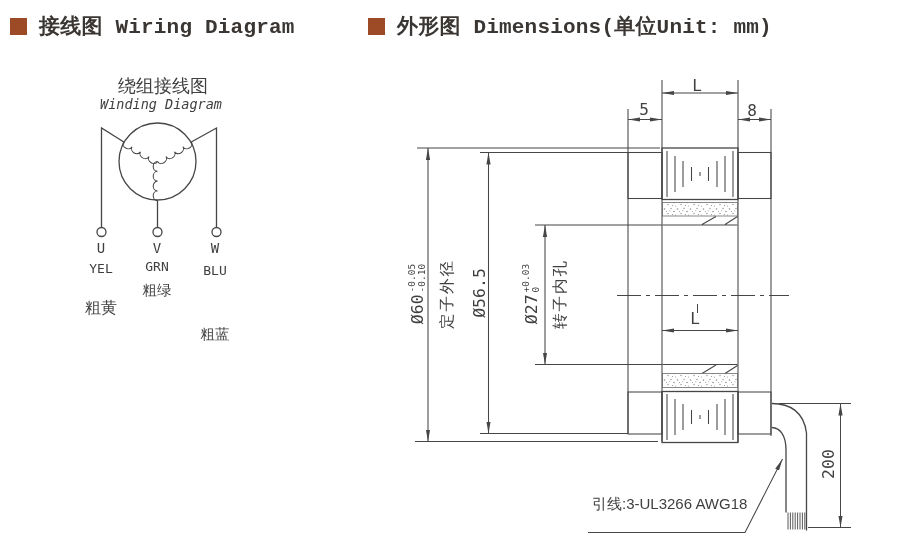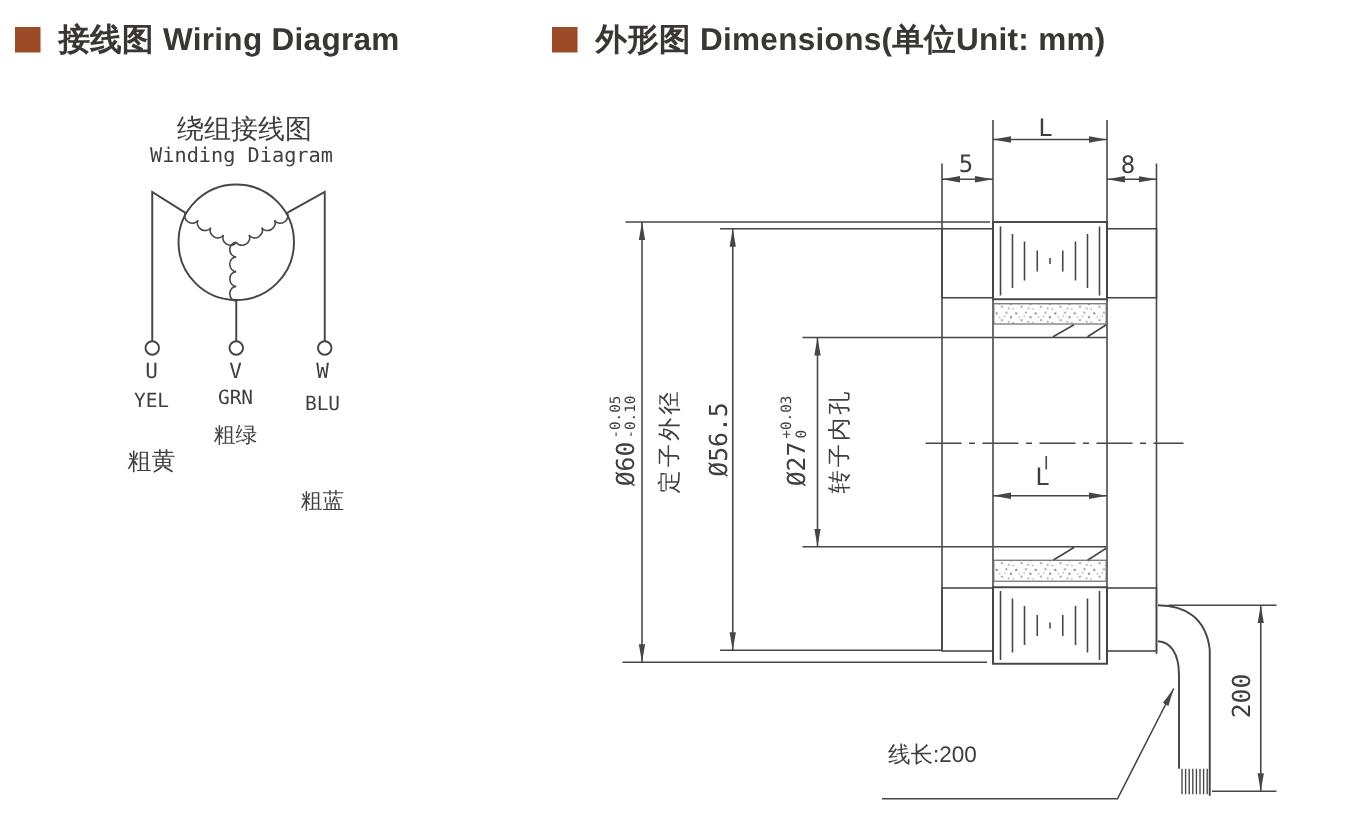--- a/index.html
+++ b/index.html
@@ -3,21 +3,21 @@
 <meta charset="utf-8">
 <style>
   html,body{margin:0;padding:0;}
   body{
     width:900px;height:548px;position:relative;background:#ffffff;
     font-family:"Liberation Sans",sans-serif;overflow:hidden;
   }
   .hdr{
     position:absolute;top:12px;display:flex;align-items:center;gap:12px;
     font-weight:700;font-size:21px;color:#3a3633;letter-spacing:.2px;
-    font-family:Liberation Sans, sans-serif;
+    font-family:Liberation Mono, monospace;
   }
   .hdr .sq{width:17px;height:17px;background:#9c4b26;flex:0 0 auto;}
   .lab{
     position:absolute;transform:translate(-50%,-50%);white-space:nowrap;
     color:#3f3f3f;text-align:center;
   }
   .cad{font-family:"DejaVu Sans Mono","Liberation Mono",monospace;}
   .rot{
     position:absolute;transform:translate(-50%,-50%) rotate(-90deg);
     white-space:nowrap;color:#3f3f3f;display:flex;align-items:center;
@@ -142,21 +142,21 @@
     <line class="thin" x1="662" y1="330.5" x2="738" y2="330.5" marker-start="url(#as)" marker-end="url(#ae)"></line>
 
     <path class="thin" d="M779,403.5 L851,403.5 M808,527.5 L851,527.5"></path>
     <line class="thin" x1="840.5" y1="403.5" x2="840.5" y2="527.5" marker-start="url(#as)" marker-end="url(#ae)"></line>
 
     <path class="thin" d="M588,532.5 L745,532.5 L782.5,459" marker-end="url(#ae)"></path>
   </g>
 </svg>
 
 <div class="lab" style="left:163px;top:86px;font-size:18px;">绕组接线图</div>
-<div class="lab cad" style="left:161px;top:104px;font-size:13.5px;">Winding Diagram</div>
+<div class="lab cad" style="left:161px;top:104px;font-size:13.5px;font-style:italic;">Winding Diagram</div>
 
 <div class="lab cad" style="left:101px;top:248px;font-size:14px;">U</div>
 <div class="lab cad" style="left:157px;top:248px;font-size:14px;">V</div>
 <div class="lab cad" style="left:215px;top:248px;font-size:14px;">W</div>
 
 <div class="lab cad" style="left:101px;top:268px;font-size:13px;">YEL</div>
 <div class="lab cad" style="left:157px;top:266px;font-size:13px;">GRN</div>
 <div class="lab cad" style="left:215px;top:270px;font-size:13px;">BLU</div>
 
 <div class="lab" style="left:101px;top:308px;font-size:16px;">粗黄</div>
@@ -189,14 +189,14 @@
     </span>
 </div>
 <div class="rot" style="left:560px;top:294px;font-size:15.5px;letter-spacing:2px;">
   <span>转子内孔</span>
 </div>
 <div class="rot cad" style="left:828px;top:464px;font-size:16.5px;">
   <span>200</span>
 </div>
 
 <div class="leader-note">
-  <div>线长:200</div>
+  <div>引线:3-UL3266 AWG18</div>
 </div>
 
 </body></html>

